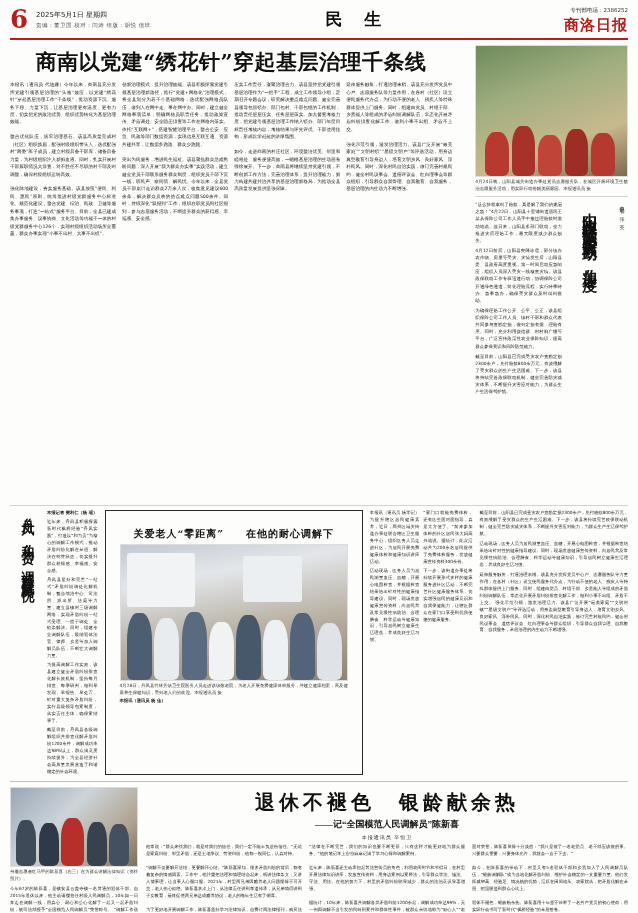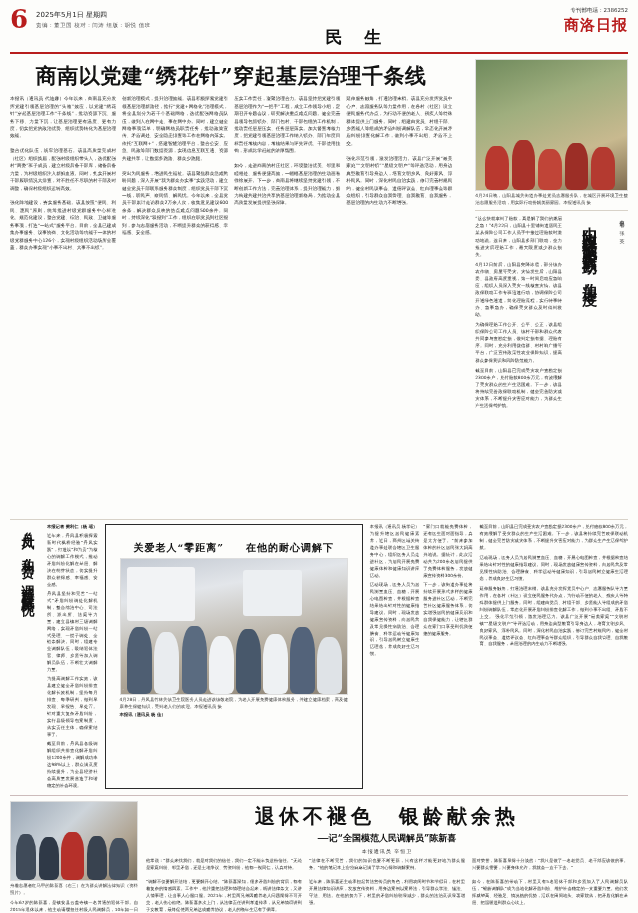--- a/index.html
+++ b/index.html
@@ -11,21 +11,21 @@
     overflow:hidden;
   }
   .page{position:relative;width:638px;height:913px;box-sizing:border-box;padding:6px 10px 4px 10px;}
 
   
   .masthead{display:flex;align-items:flex-start;border-bottom:2px solid #b81d1d;padding-bottom:3px;}
   .pagenum{font-size:26px;font-weight:bold;color:#b81d1d;line-height:1;margin-right:8px;font-family:"DejaVu Serif","Liberation Serif",serif;}
   .dateblock{font-size:6.5px;line-height:1.5;color:#222;margin-top:4px;}
   .dateblock .d1{font-size:7px;}
   .dateblock .d2{font-size:5.5px;color:#555;letter-spacing:.5px;}
-  .sectiontitle{flex:1;text-align:center;font-size:17px;font-weight:bold;letter-spacing:8px;font-family:"DejaVu Serif","Liberation Serif",serif;color:#111;margin-top:20px;}
+  .sectiontitle{flex:1;text-align:center;font-size:17px;font-weight:bold;letter-spacing:8px;font-family:"DejaVu Serif","Liberation Serif",serif;color:#111;margin-top:2px;}
   .mhright{text-align:right;margin-top:1px;}
   .mhright .tel{font-size:5.5px;color:#333;margin-bottom:2px;}
   .papername{font-size:15px;font-weight:bold;color:#b81d1d;letter-spacing:1px;font-family:"DejaVu Serif","Liberation Serif",serif;}
 
   
   .grid{display:flex;gap:23px;margin-top:5px;}
   .leftcol{width:452px;}
   .rightcol{width:156px;}
 
   h1.headline{
@@ -54,21 +54,21 @@
   }
   .vsmall{writing-mode:vertical-rl;text-orientation:upright;font-size:5px;color:#444;letter-spacing:1px;}
 
   
   .featbox{border:1px solid #2a2a2a;padding:14px;}
   .feattitle{text-align:center;font-size:10px;font-weight:bold;font-family:"DejaVu Serif","Liberation Serif",serif;letter-spacing:1px;margin:2px 0 3px;}
 
   
   .bottom{margin-top:6px;border-top:1px solid #cbb; padding-top:5px;}
   h2.bheadline{text-align:center;font-size:20px;font-weight:bold;font-family:"DejaVu Serif","Liberation Serif",serif;letter-spacing:4px;margin:2px 0 2px;}
-  .bsub{text-align:center;font-size:9px;font-weight:bold;font-family:Liberation Mono, monospace;margin-bottom:3px;}
+  .bsub{text-align:center;font-size:9px;font-weight:bold;font-family:Liberation Serif, serif;margin-bottom:3px;}
   .byline{text-align:center;font-size:5px;color:#333;margin-bottom:4px;letter-spacing:1px;}
 
   .divider{height:1px;background:#d8d2c8;margin:4px 0;}
 </style>
 </head>
 <body>
 
 <div class="page">
 
   <div class="masthead">

